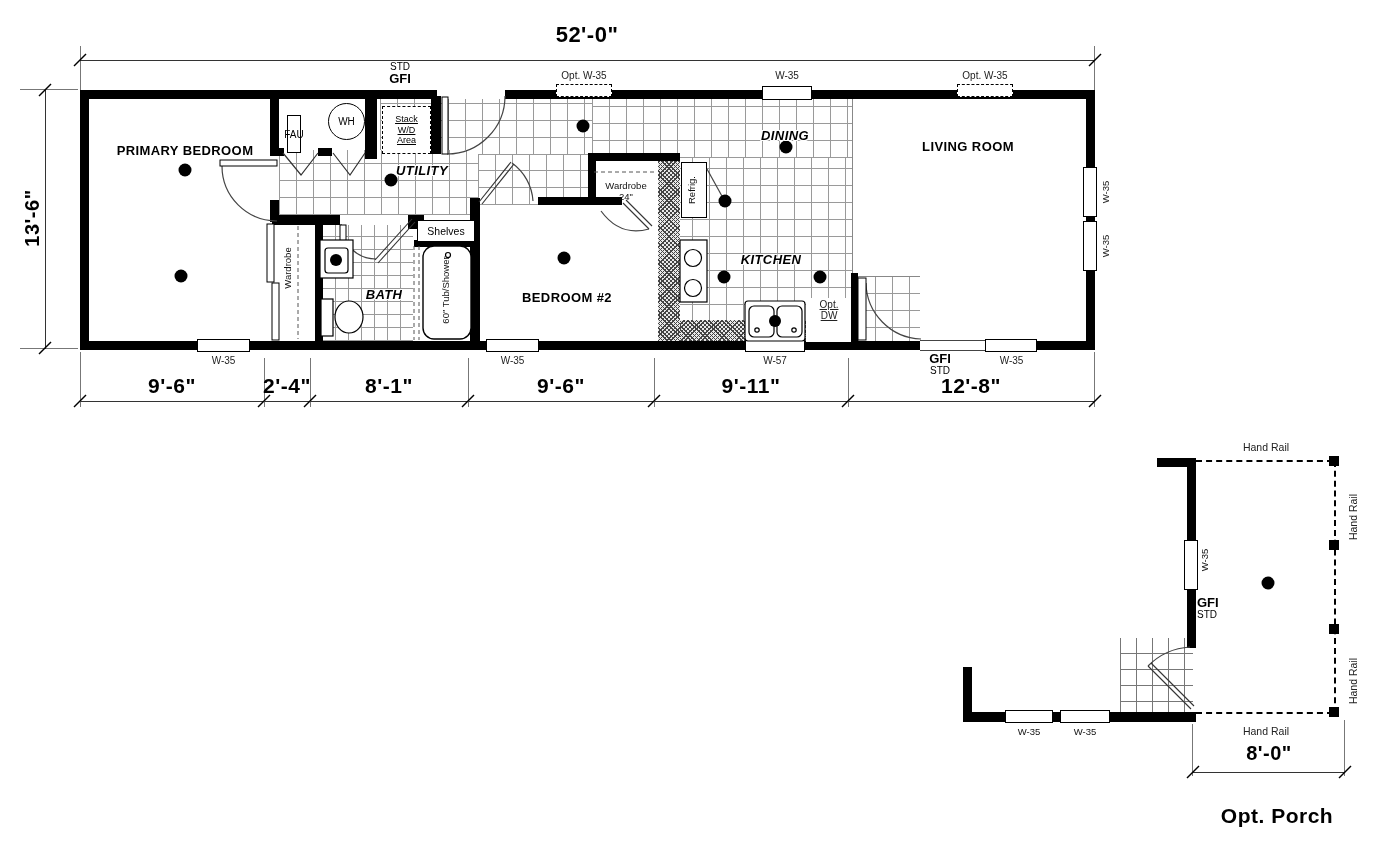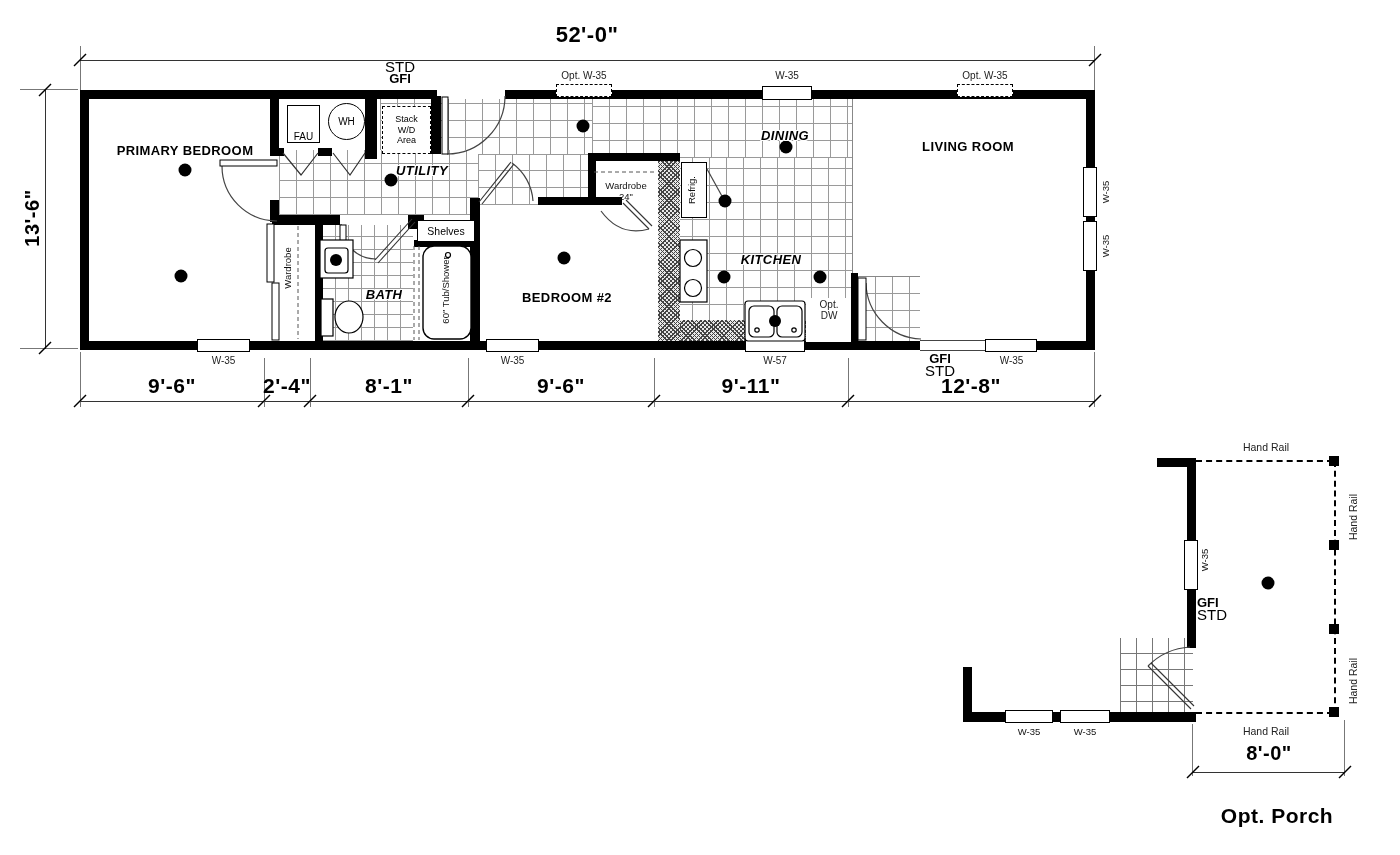--- a/index.html
+++ b/index.html
@@ -27,24 +27,24 @@
   .lblroom{position:absolute;font-weight:bold;font-size:13px;letter-spacing:.4px;text-align:center;}
   .halo{text-shadow:-1px -1px 0 #fff,1px -1px 0 #fff,-1px 1px 0 #fff,1px 1px 0 #fff,0 1px 0 #fff,0 -1px 0 #fff;font-style:italic;}
   .lblsm{position:absolute;font-size:10px;color:#222;text-align:center;}
   .lbltn{position:absolute;font-size:9.5px;color:#111;text-align:center;}
   .rot{transform:rotate(-90deg);}
   .dimtxt{position:absolute;font-weight:bold;font-size:21px;text-align:center;letter-spacing:.5px;}
   .dline{position:absolute;background:#333;}
   .ext{position:absolute;background:#777;}
   .dash-h{position:absolute;border-top:2px dashed #000;height:0;}
   .dash-v{position:absolute;border-left:2px dashed #000;width:0;}
-  .pre{white-space:pre-line;}
+  .pre{white-space:pre-line;text-decoration:underline;}
   .gfi{position:absolute;text-align:center;line-height:12px;}
   .gfi .g{font-weight:bold;font-size:13px;}
-  .gfi .s{font-size:15px;}
+  .gfi .s{font-size:10px;}
   svg{position:absolute;left:0;top:0;}
 </style>
 </head>
 <body>
 
 <div class="canvas">
 
   <div class="tile" style="left:380px;top:99px;width:212px;height:56px;"></div>
   <div class="tile" style="left:279px;top:150px;width:199px;height:65px;"></div>
   <div class="tile" style="left:478px;top:155px;width:114px;height:50px;"></div>
@@ -85,21 +85,21 @@
   <div class="windash" style="left:556px;top:84px;width:56px;height:13px;"></div>
   <div class="win" style="left:762px;top:86px;width:50px;height:14px;"></div>
   <div class="windash" style="left:957px;top:84px;width:56px;height:13px;"></div>
   <div class="win" style="left:1083px;top:167px;width:14px;height:50px;"></div>
   <div class="win" style="left:1083px;top:221px;width:14px;height:50px;"></div>
   <div class="win" style="left:197px;top:339px;width:53px;height:13px;"></div>
   <div class="win" style="left:486px;top:339px;width:53px;height:13px;"></div>
   <div class="win" style="left:745px;top:339px;width:60px;height:13px;"></div>
   <div class="win" style="left:985px;top:339px;width:52px;height:13px;"></div>
 
-  <div class="fix" style="left:287px;top:105px;width:33px;height:38px;align-items:flex-end;">
+  <div class="fix" style="left:287px;top:115px;width:14px;height:38px;">
       <span>FAU</span>
     </div>
   <div class="fix" style="left:328px;top:103px;width:37px;height:37px;border-radius:50%;">
       <span>WH</span>
     </div>
   <div class="fix pre" style="left:382px;top:106px;width:49px;height:48px;border-style:dashed;border-width:1.5px;font-size:9px;line-height:10.5px;text-align:center;"><span class="pre">Stack
 W/D
 Area</span></div>
   <div class="fix" style="left:417px;top:220px;width:58px;height:22px;font-size:10.5px;">
       <span>Shelves</span>

